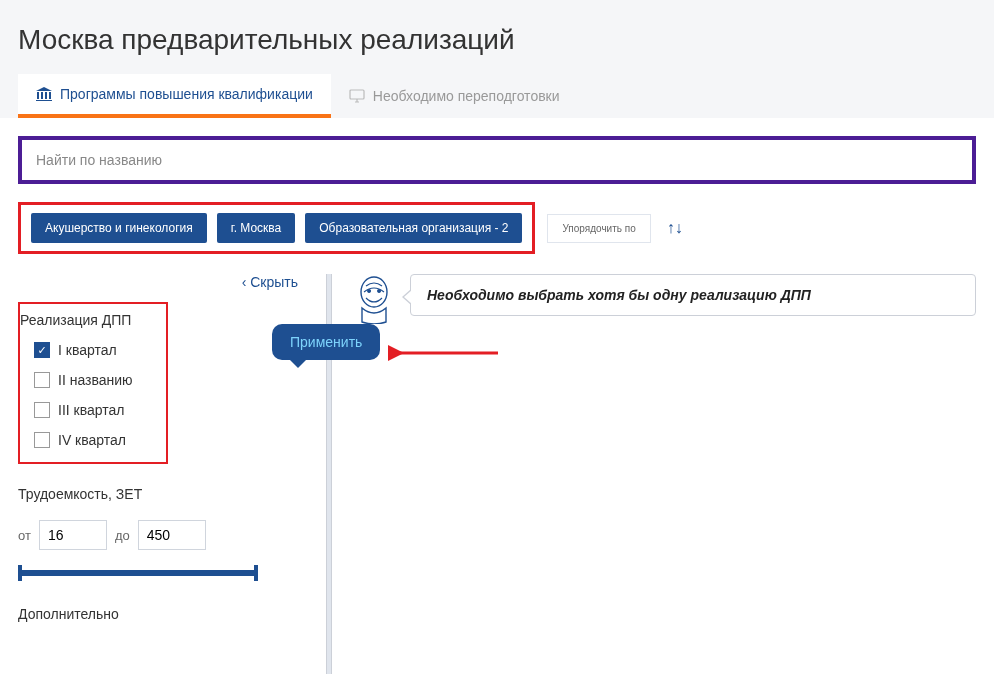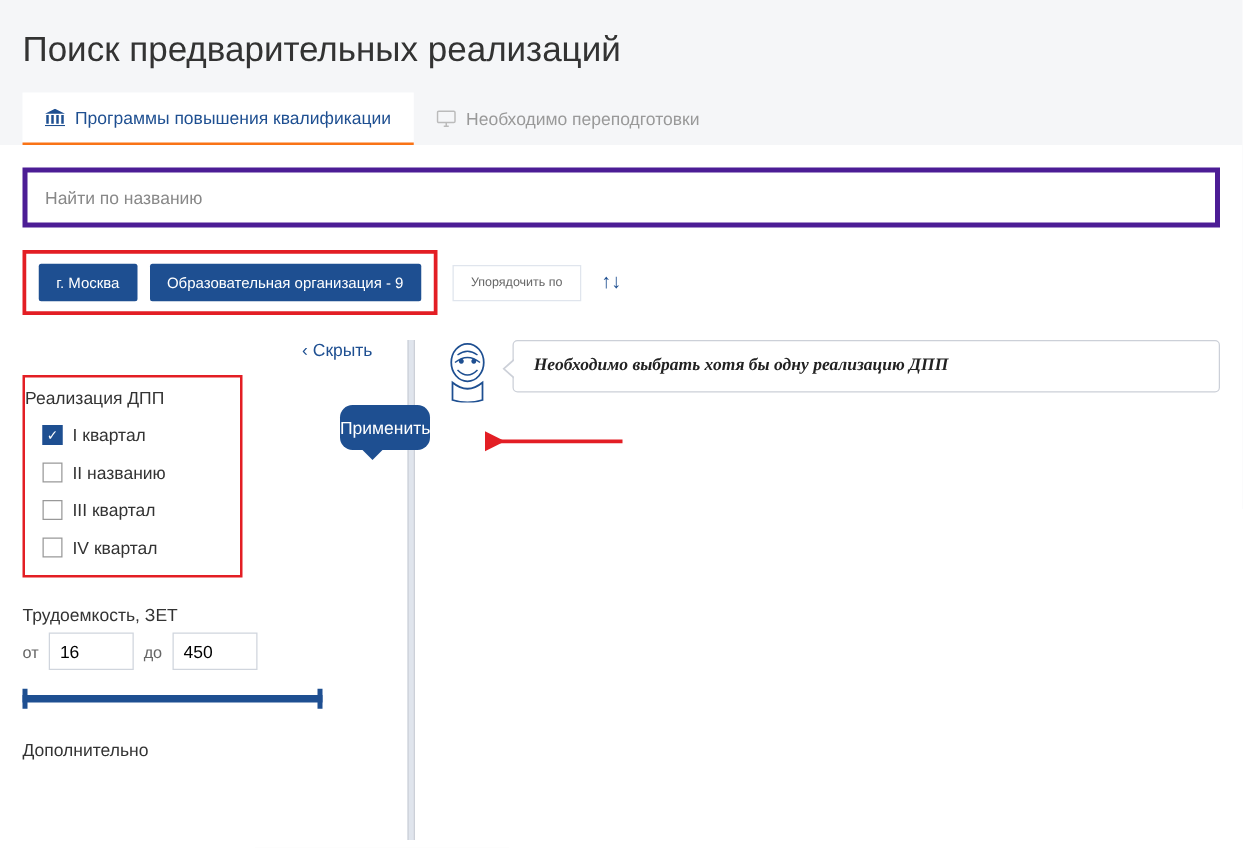--- a/index.html
+++ b/index.html
@@ -1,64 +1,64 @@
 <!DOCTYPE html>
 <html><head>
   <meta charset="utf-8">
   <style>
     * { margin: 0; padding: 0; box-sizing: border-box; font-family: Arial, sans-serif; }
     body { background: #f5f6f8; width: 994px; height: 678px; overflow: hidden; position: relative; }
     .page-title { font-size: 28px; font-weight: 400; color: #333; padding: 24px 18px 18px 18px; }
     .tabs { margin: 0 18px; display: flex; }
     .tab { padding: 12px 18px; font-size: 14px; cursor: pointer; display: flex; align-items: center; gap: 8px; }
-    .tab.active { background: #fff; color: #1e4f91; border-bottom: 2px solid #f97316; }
+    .tab.active { background: #fff; color: #1e4f91; border-bottom: 4px solid #f97316; }
     .tab.inactive { color: #999; }
     .tab .icon { display: inline-flex; }
     .content-area { background: #fff; padding: 18px; min-height: 560px; }
     .search-bar { border: 4px solid #4c1d95; padding: 12px 14px; font-size: 14px; color: #888; margin-bottom: 18px; }
     .filter-row { display: flex; align-items: center; gap: 12px; margin-bottom: 20px; }
     .filter-chips { display: flex; gap: 10px; border: 3px solid #e31e24; padding: 8px 10px; }
     .chip { background: #1e4f91; color: #fff; padding: 8px 14px; font-size: 12px; border-radius: 2px; cursor: pointer; }
     .sort-btn { border: 1px solid #e0e5ed; padding: 8px 14px; font-size: 10px; color: #666; cursor: pointer; background: #fff; }
     .sort-icon { color: #1e4f91; font-size: 16px; cursor: pointer; padding: 4px; }
     .main-layout { display: flex; gap: 0; position: relative; }
     .sidebar { width: 300px; position: relative; }
     .collapse-link { color: #1e4f91; font-size: 14px; text-align: left; padding: 0 20px 10px 0; cursor: pointer; position: absolute; right: 0; top: 0; }
     .collapse-link::before { content: "‹ "; }
-    .filter-group { border: 2px solid #e31e24; padding: 8px 10px 14px 0; margin: 28px 0 18px 0; width: 176px; }
+    .filter-group { border: 2px solid #e31e24; padding: 8px 10px 14px 0; margin: 28px 0 18px 0; width: 150px; }
     .filter-title { font-size: 14px; color: #333; margin-bottom: 14px; }
     .checkbox-item { display: flex; align-items: center; gap: 8px; margin-bottom: 14px; font-size: 14px; color: #333; cursor: pointer; padding-left: 14px; }
     .checkbox-item:last-child { margin-bottom: 0; }
     .checkbox { width: 16px; height: 16px; border: 1px solid #999; display: inline-flex; align-items: center; justify-content: center; font-size: 11px; }
     .checkbox.checked { background: #1e4f91; border-color: #1e4f91; color: #fff; }
-    .labor-title { font-size: 14px; color: #333; margin: 22px 0 6px 0; }
+    .labor-title { font-size: 14px; color: #333; margin: 22px 0 18px 0; }
     .range-row { display: flex; align-items: center; gap: 8px; margin-bottom: 20px; }
     .range-label { font-size: 13px; color: #666; }
     .range-input { border: 1px solid #d0d5dd; padding: 6px 8px; width: 68px; font-size: 14px; text-align: left; }
     .range-track { height: 6px; background: #1e4f91; width: 240px; position: relative; margin-bottom: 30px; }
     .range-handle { width: 4px; height: 16px; background: #1e4f91; position: absolute; top: -5px; }
     .range-handle.left { left: 0; }
     .range-handle.right { right: 0; }
     .extra-title { font-size: 14px; color: #333; margin-top: 8px; }
     .apply-wrapper { position: absolute; left: 272px; top: 324px; z-index: 10; }
-    .apply-btn { background: #1e4f91; color: #ffffff; padding: 10px 0; font-size: 14px; border: none; border-radius: 10px; cursor: pointer; position: relative; }
+    .apply-btn { background: #1e4f91; color: #7dd3fc; padding: 10px 18px; font-size: 14px; border: none; border-radius: 10px; cursor: pointer; position: relative; }
     .apply-btn::after { content: ""; position: absolute; bottom: -8px; left: 18px; width: 0; height: 0; border-left: 8px solid transparent; border-right: 8px solid transparent; border-top: 8px solid #1e4f91; }
     .divider { width: 6px; background: #e0e5ed; border-left: 1px solid #ccd0d8; border-right: 1px solid #ccd0d8; margin: 0 8px; align-self: stretch; min-height: 400px; }
     .result-area { flex: 1; padding: 0 0 0 12px; }
     .notice { display: flex; align-items: flex-start; gap: 14px; }
     .avatar-icon { flex-shrink: 0; }
-    .speech { border: 1px solid #ccd0d8; border-radius: 4px; padding: 12px 16px; font-size: 14px; font-weight: bold; font-style: italic; color: #222; flex: 1; position: relative; font-family: Liberation Serif, serif; }
+    .speech { border: 1px solid #ccd0d8; border-radius: 4px; padding: 12px 16px; font-size: 14px; font-weight: bold; font-style: italic; color: #222; flex: 1; position: relative; }
     .speech::before { content: ""; position: absolute; left: -9px; top: 14px; width: 0; height: 0; border-top: 8px solid transparent; border-bottom: 8px solid transparent; border-right: 9px solid #ccd0d8; }
     .speech::after { content: ""; position: absolute; left: -7px; top: 15px; width: 0; height: 0; border-top: 7px solid transparent; border-bottom: 7px solid transparent; border-right: 8px solid #fff; }
     .arrow-anno { position: absolute; left: 388px; top: 338px; }
   </style>
 </head>
 <body>
 
-<h1 class="page-title">Поиск предварительных реализаций</h1>
+<h1 class="page-title">Москва предварительных реализаций</h1>
 
 <div class="tabs">
   <div class="tab active">
     <span class="icon">
       <svg width="16" height="14" viewBox="0 0 16 14" fill="none">
           <path d="M8 0L0 4h16L8 0zM1 5v7h2V5H1zm4 0v7h2V5H5zm4 0v7h2V5H9zm4 0v7h2V5h-2zM0 13v1h16v-1H0z" fill="#1e4f91"></path>
         </svg>
     </span>
     <span>Программы повышения квалификации</span>
   </div>
@@ -71,22 +71,23 @@
     </span>
     <span>Необходимо переподготовки</span>
   </div>
 </div>
 
 <div class="content-area">
   <div class="search-bar">Найти по названию</div>
 
   <div class="filter-row">
     <div class="filter-chips">
+      <div class="chip">Акушерство и гинекология</div>
       <div class="chip">г. Москва</div>
-      <div class="chip">Образовательная организация - 9</div>
+      <div class="chip">Образовательная организация - 2</div>
     </div>
     <div class="sort-btn">Упорядочить по</div>
     <div class="sort-icon">↑↓</div>
   </div>
 
   <div class="main-layout">
     <div class="sidebar">
       <div class="collapse-link">Скрыть</div>
 
       <div class="filter-group">

